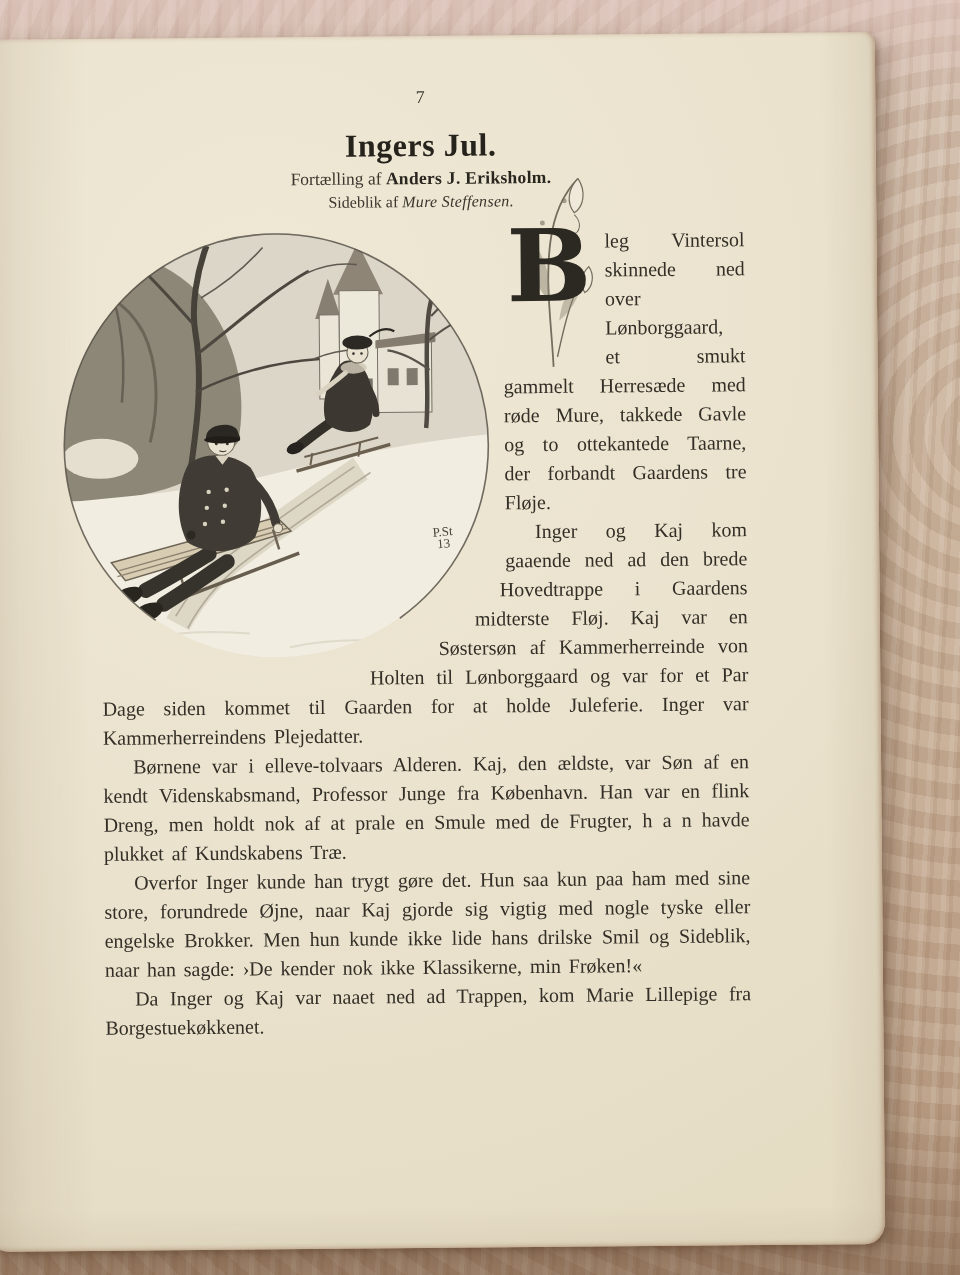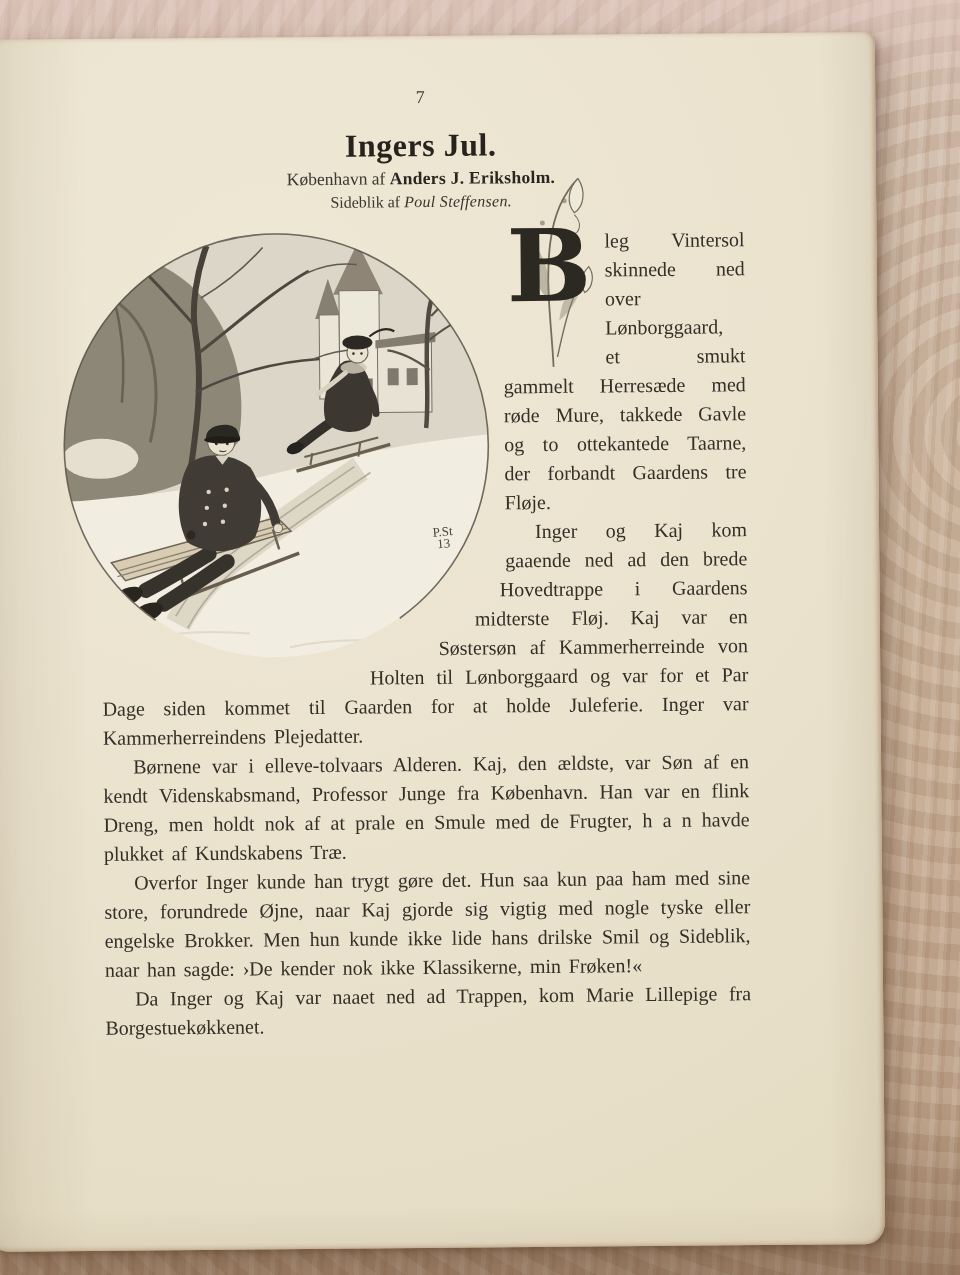--- a/index.html
+++ b/index.html
@@ -74,22 +74,22 @@
 <body>
 
 <div class="cover-sliver"></div>
 
 <div class="page">
   <div class="gutter"></div>
   <div class="content">
 
     <div class="page-number">7</div>
     <h1 class="title">Ingers Jul.</h1>
-    <div class="byline"><span>København af </span><b>Anders J. Eriksholm.</b></div>
-    <div class="illustrator-line"><span>Sideblik af </span><i>Poul Steffensen.</i></div>
+    <div class="byline"><span>Fortælling af </span><b>Anders J. Eriksholm.</b></div>
+    <div class="illustrator-line"><span>Sideblik af </span><i>Mure Steffensen.</i></div>
 
     <div class="article">
 
       <div class="illustration">
         <svg viewBox="0 0 440 432">
           <defs>
             <clipPath id="cir">
                 <circle cx="218" cy="214" r="212"></circle>
               </clipPath>
           </defs>

